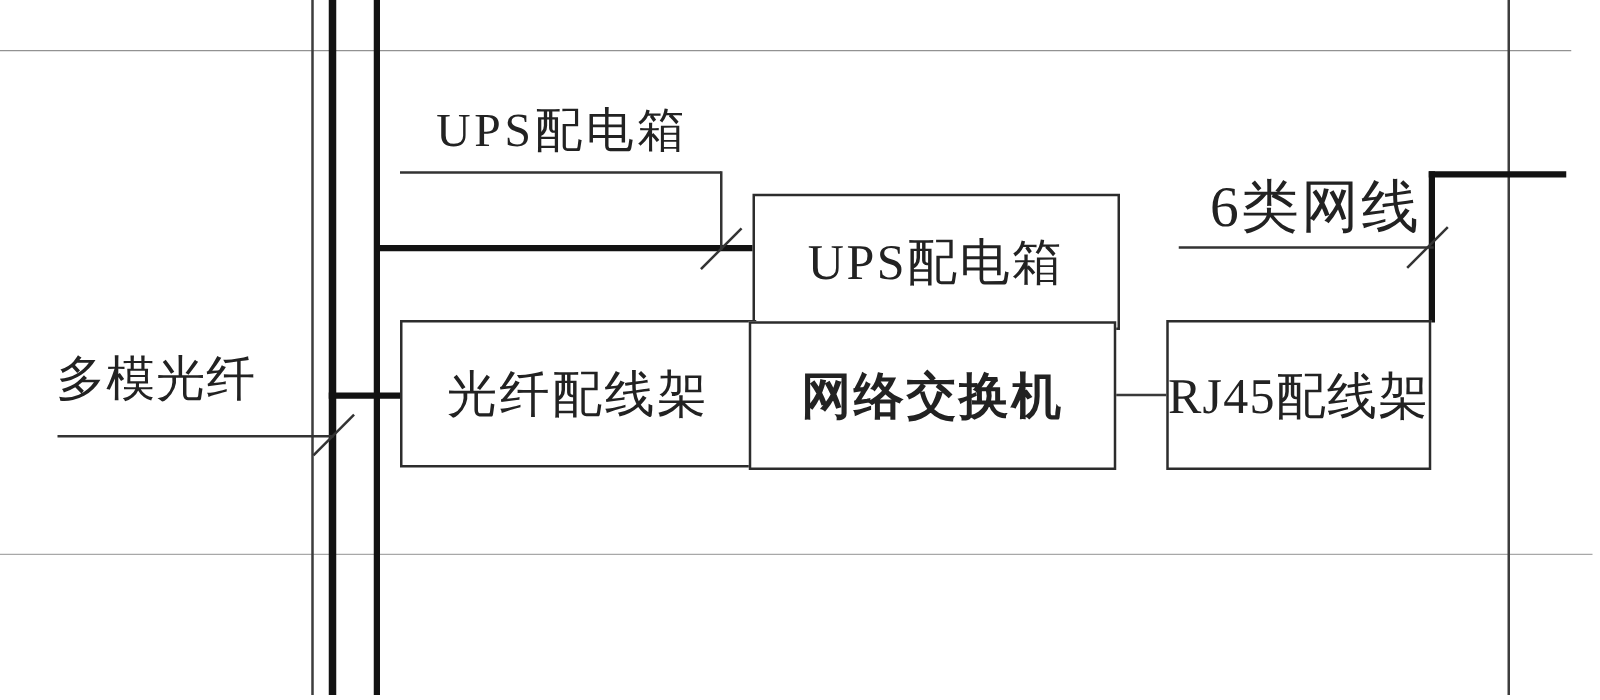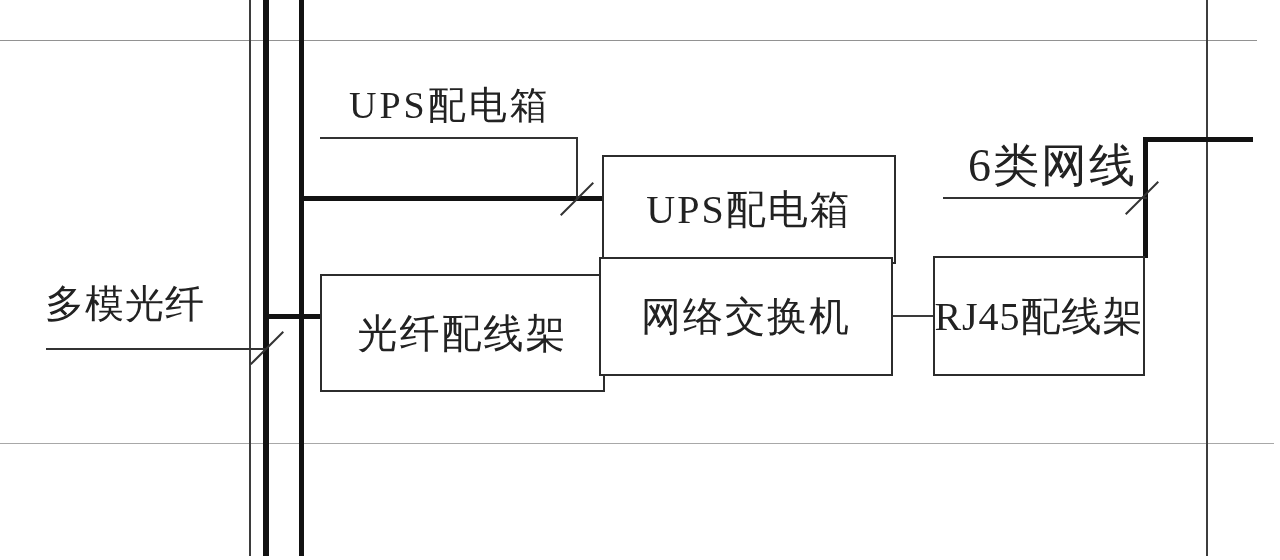--- a/index.html
+++ b/index.html
@@ -66,24 +66,24 @@
 
   <div class="seg leader" style="left:46px;top:348px;width:221px;height:2px;"></div>
   <div class="slash" style="left:244px;top:347px;"></div>
 
   <div class="seg leader" style="left:943px;top:197px;width:204px;height:2px;"></div>
   <div class="slash" style="left:1119px;top:197px;"></div>
 
   <div class="box" style="left:602px;top:155px;width:294px;height:109px;">
     <span class="box-label">UPS配电箱</span>
   </div>
-  <div class="box" style="left:320px;top:256px;width:285px;height:118px;margin-top:18px;">
+  <div class="box" style="left:320px;top:256px;width:285px;height:118px;">
     <span class="box-label">光纤配线架</span>
   </div>
-  <div class="box" style="left:599px;top:257px;width:294px;height:119px;">
+  <div class="box" style="left:599px;top:257px;width:294px;height:119px;font-weight:bold;">
     <span class="box-label">网络交换机</span>
   </div>
   <div class="box" style="left:933px;top:256px;width:212px;height:120px;">
     <span class="box-label" style="letter-spacing:1px;">RJ45配线架</span>
   </div>
 
   <div class="float-label" style="left:349px;top:86px;font-size:38px;letter-spacing:3px;">UPS配电箱</div>
   <div class="float-label" style="left:45px;top:284px;font-size:39px;letter-spacing:1px;">多模光纤</div>
   <div class="float-label" style="left:968px;top:143px;font-size:46px;letter-spacing:2px;">6类网线</div>
 

